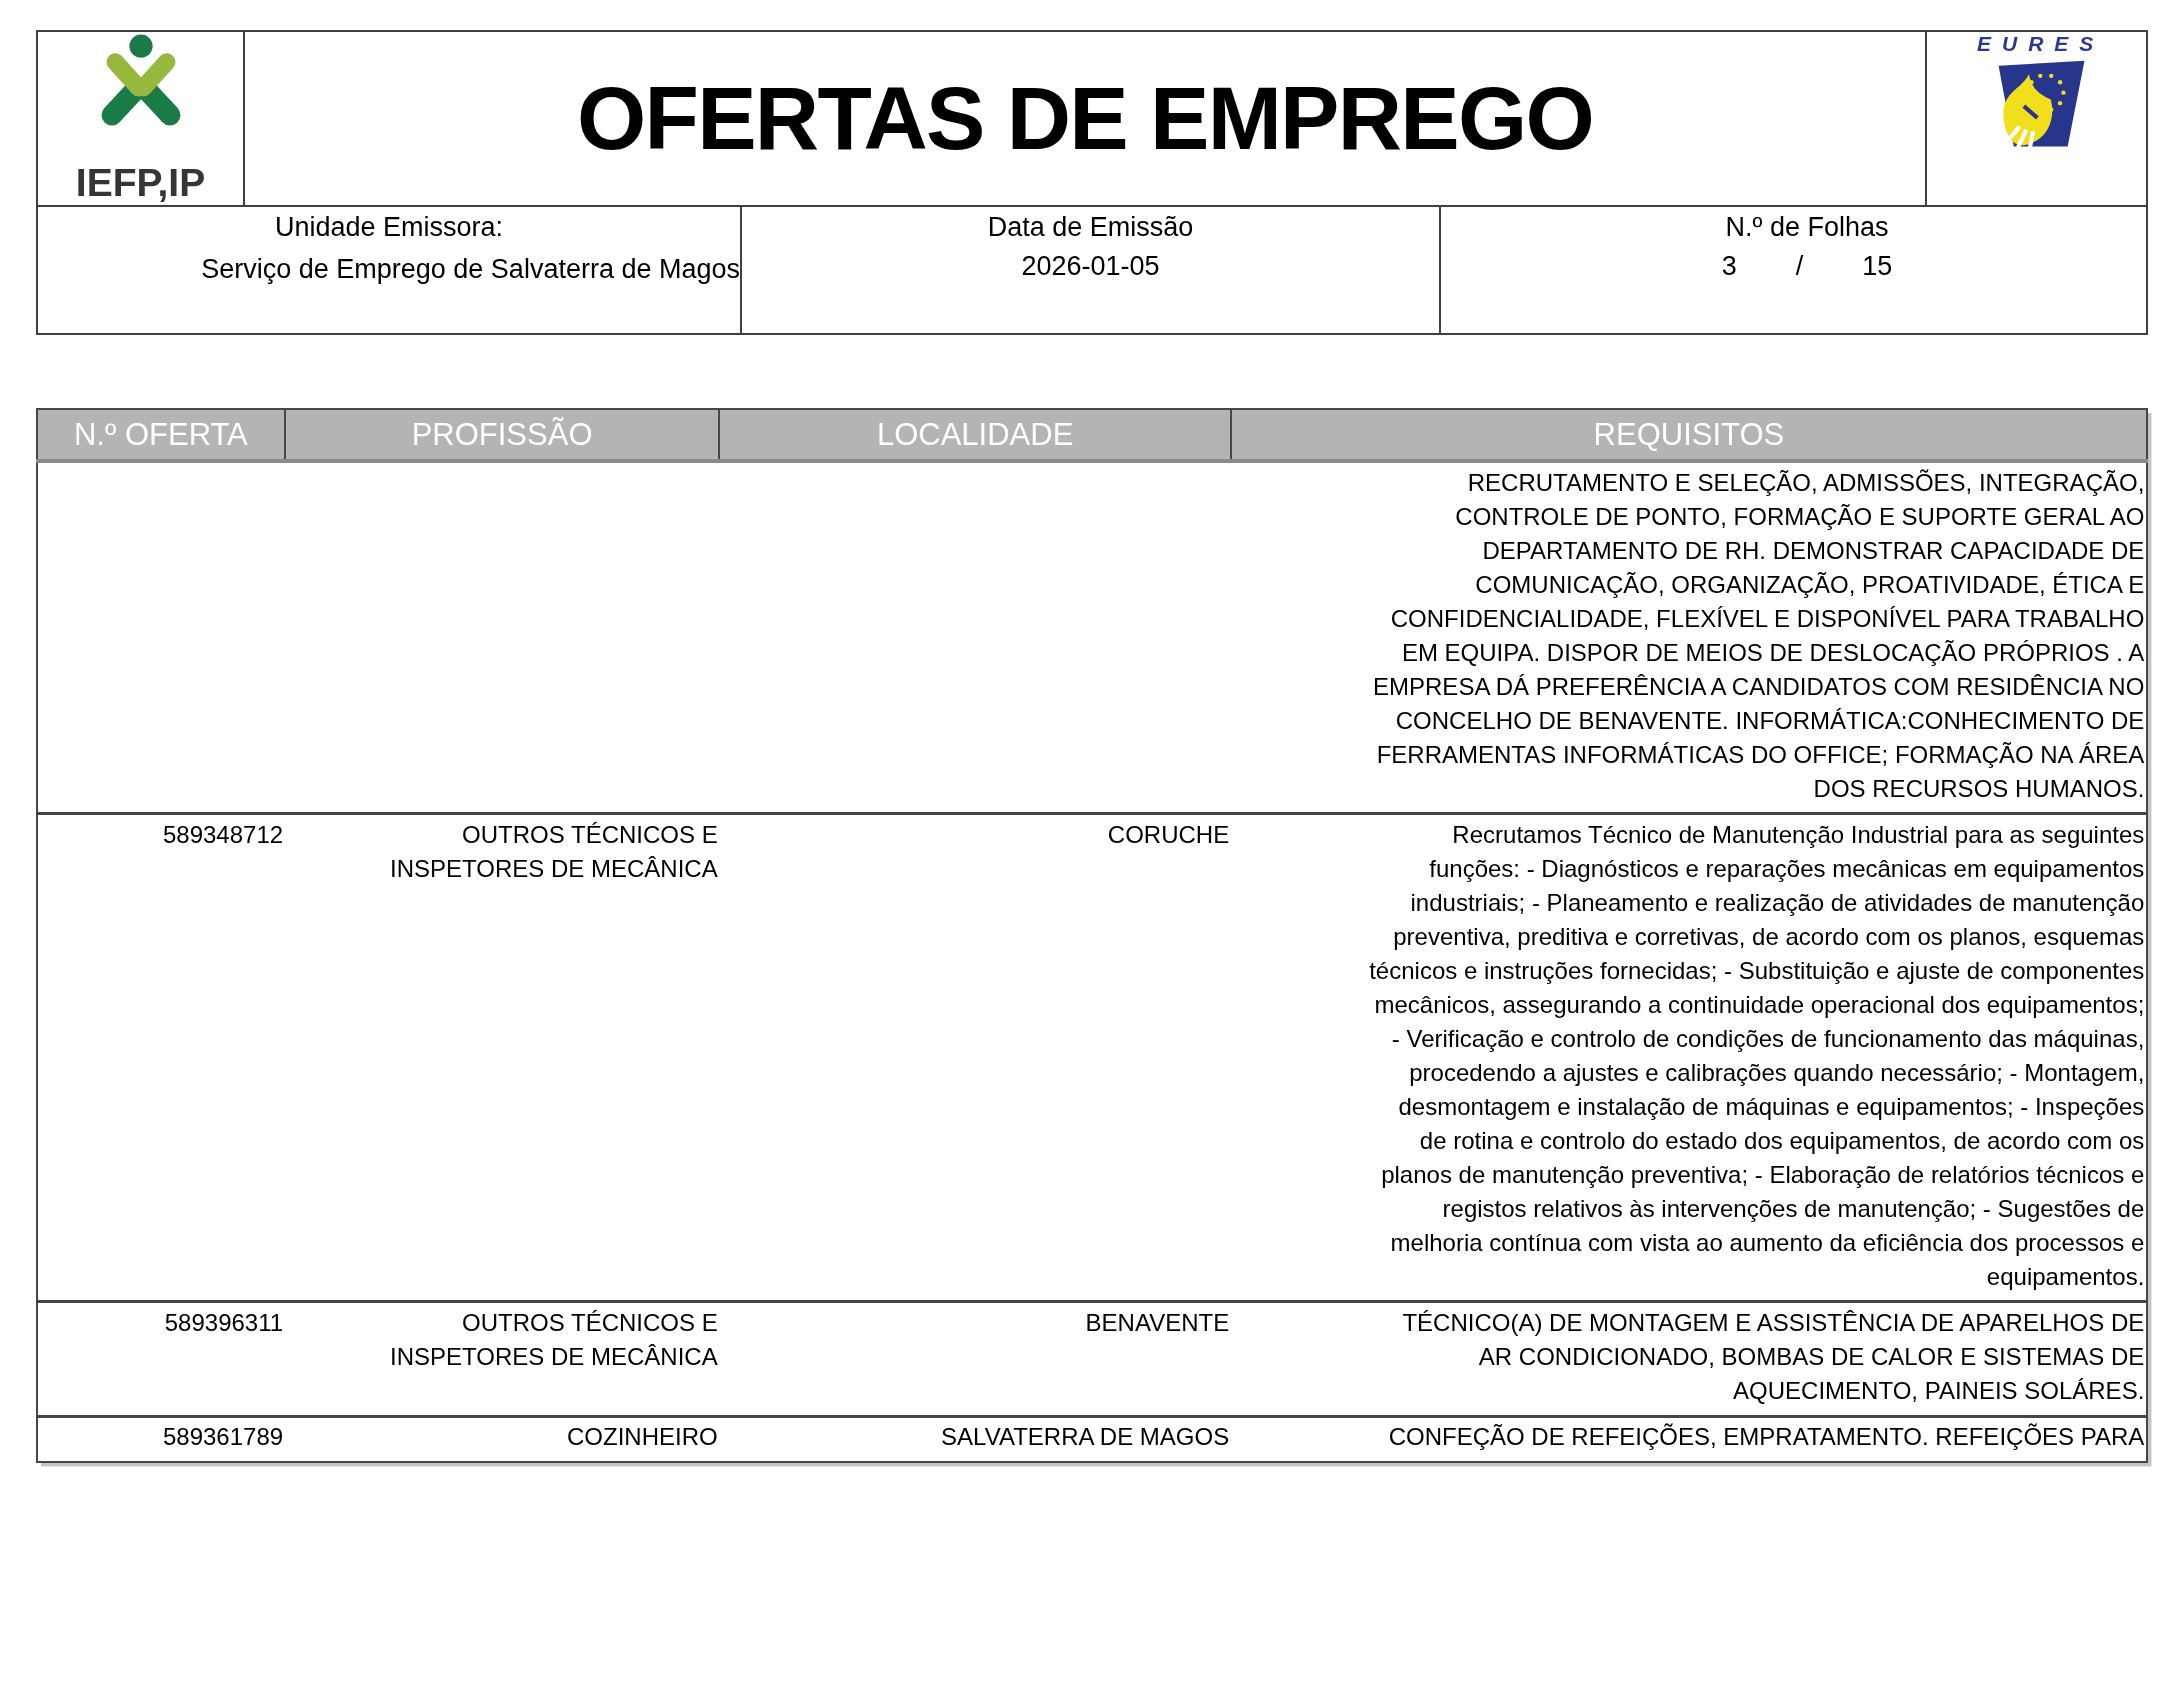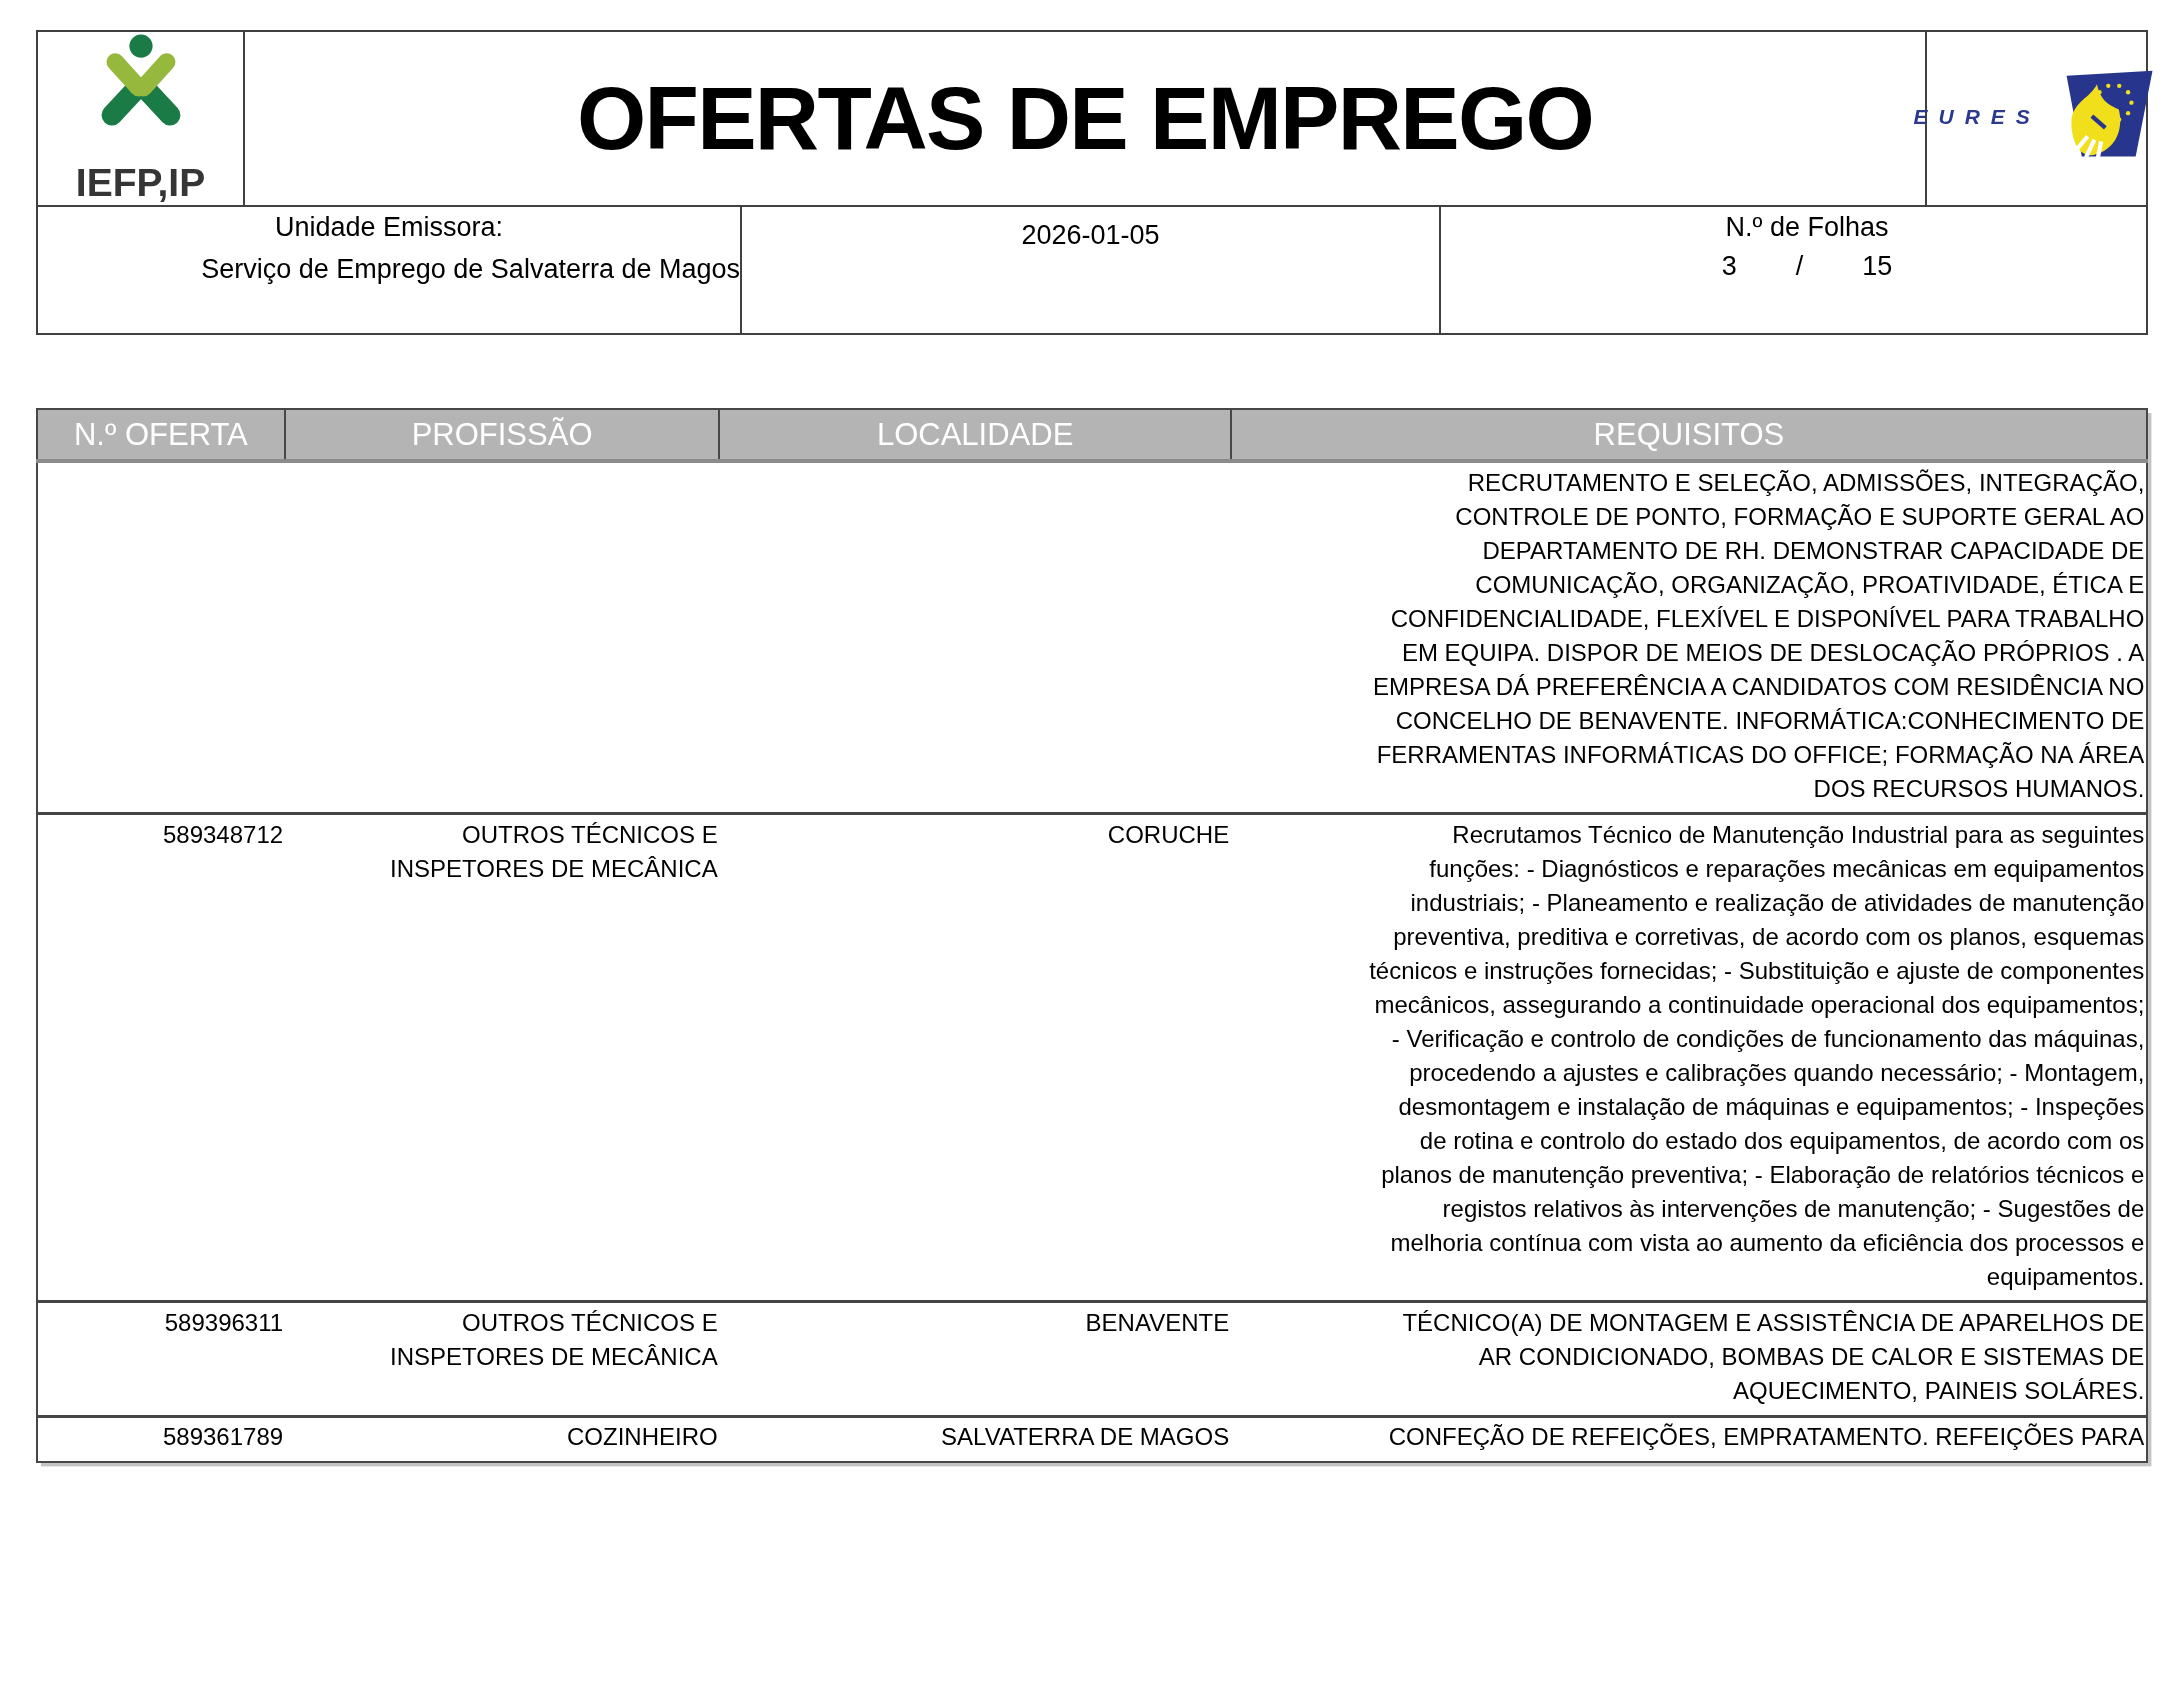--- a/index.html
+++ b/index.html
@@ -17,21 +17,21 @@
   .band1{display:flex;height:177px;border:2.5px solid #404040;box-sizing:border-box;}
   .logo-cell{
     width:207px;border-right:2.5px solid #404040;box-sizing:border-box;
     display:flex;flex-direction:column;align-items:center;justify-content:space-between;gap:8px;
   }
   .iefp-text{font-size:39px;font-weight:600;color:#353535;letter-spacing:0px;margin-top:0px;}
   .title-cell{flex:1;display:flex;align-items:center;justify-content:center;}
   .doc-title{margin:0;font-size:89px;font-weight:bold;letter-spacing:-1.7px;white-space:nowrap;}
   .eures-cell{
     width:221px;border-left:2.5px solid #404040;box-sizing:border-box;
-    display:flex;flex-direction:row;align-items:center;justify-content:center;
+    display:flex;flex-direction:column;align-items:center;
   }
   .eures-text{
     color:#2b3a8c;font-weight:bold;font-size:21px;letter-spacing:11px;
     margin:0 0 3.4px 8.4px;font-style:italic;
   }
 
   
   .band2{display:flex;border:2.5px solid #404040;border-top:none;height:128px;box-sizing:border-box;}
   .band2 .cell{box-sizing:border-box;padding-top:5px;font-size:27px;}
   .meta-c1{width:704px;border-right:2.5px solid #404040;}
@@ -113,20 +113,21 @@
         </span>
       </div>
     </div>
 
     <div class="band2">
       <div class="cell meta-c1">
         <div class="meta-label">Unidade Emissora:</div>
         <div class="meta-value">Serviço de Emprego de Salvaterra de Magos</div>
       </div>
       <div class="cell meta-c2">
+        <div class="meta-label">Data de Emissão</div>
         <div class="meta-value">2026-01-05</div>
       </div>
       <div class="cell meta-c3">
         <div class="meta-label">N.º de Folhas</div>
         <div class="folhas-row">
           <span>3</span>
           <span>/</span>
           <span>15</span>
         </div>
       </div>

